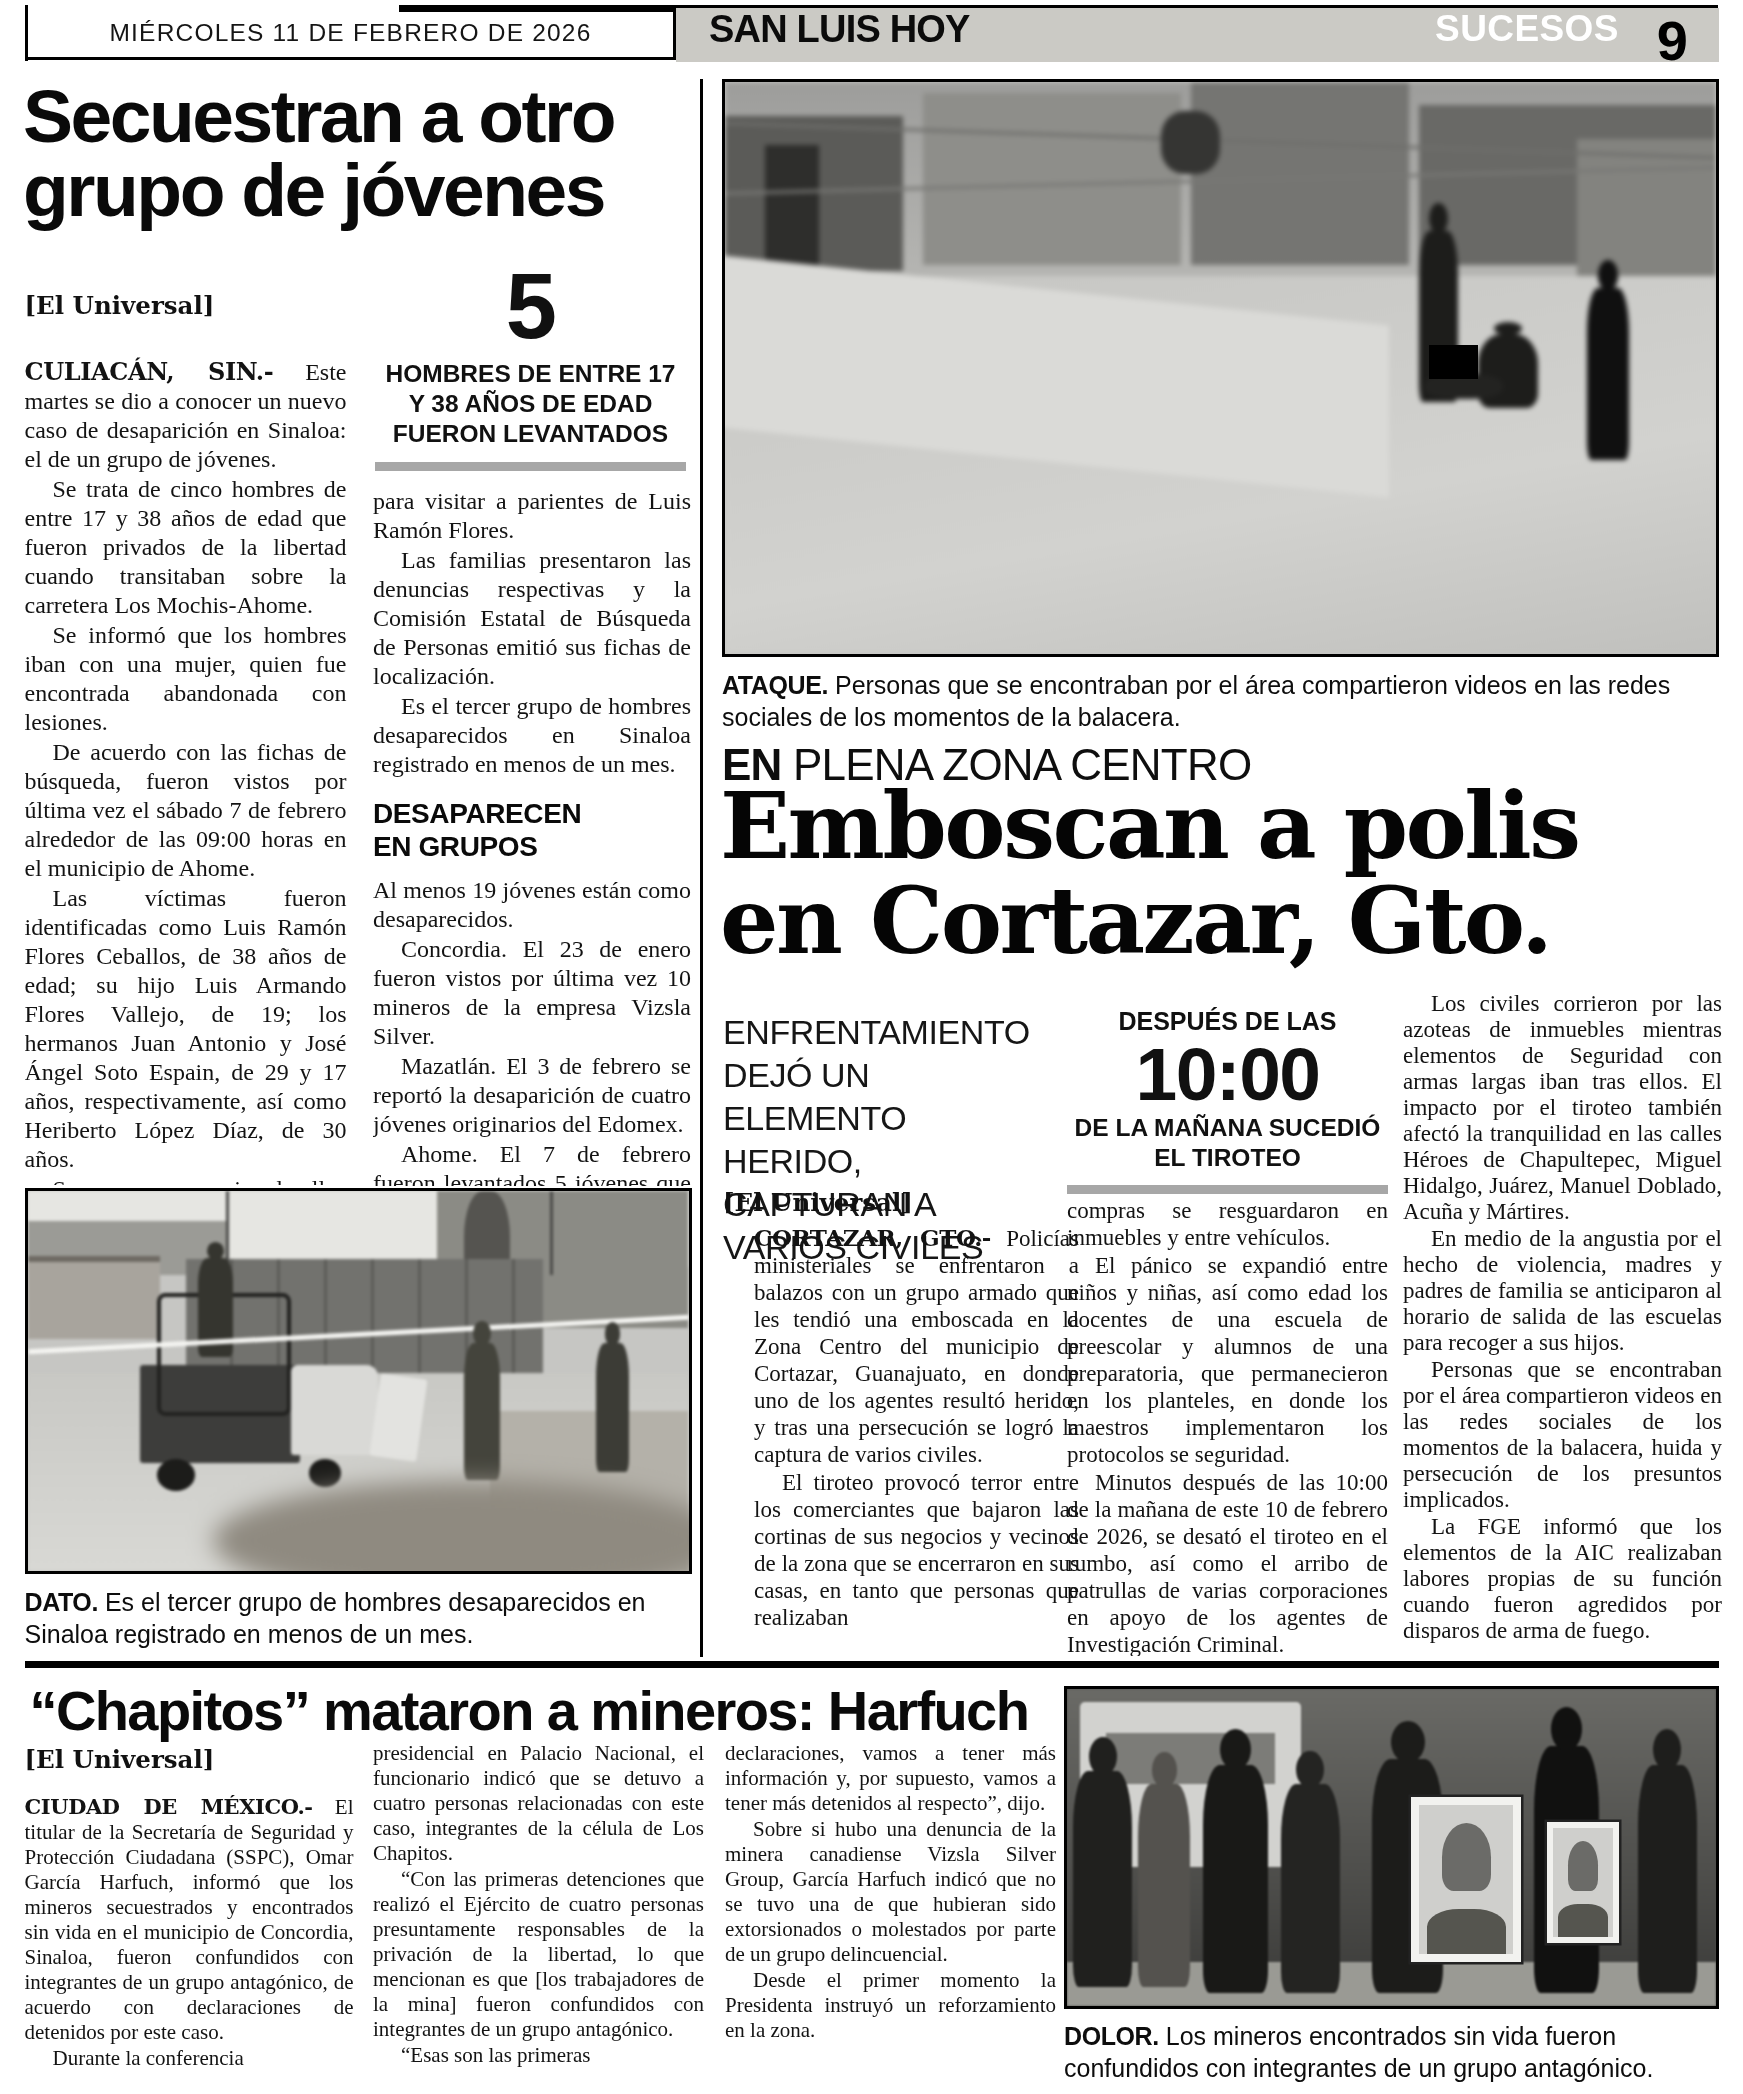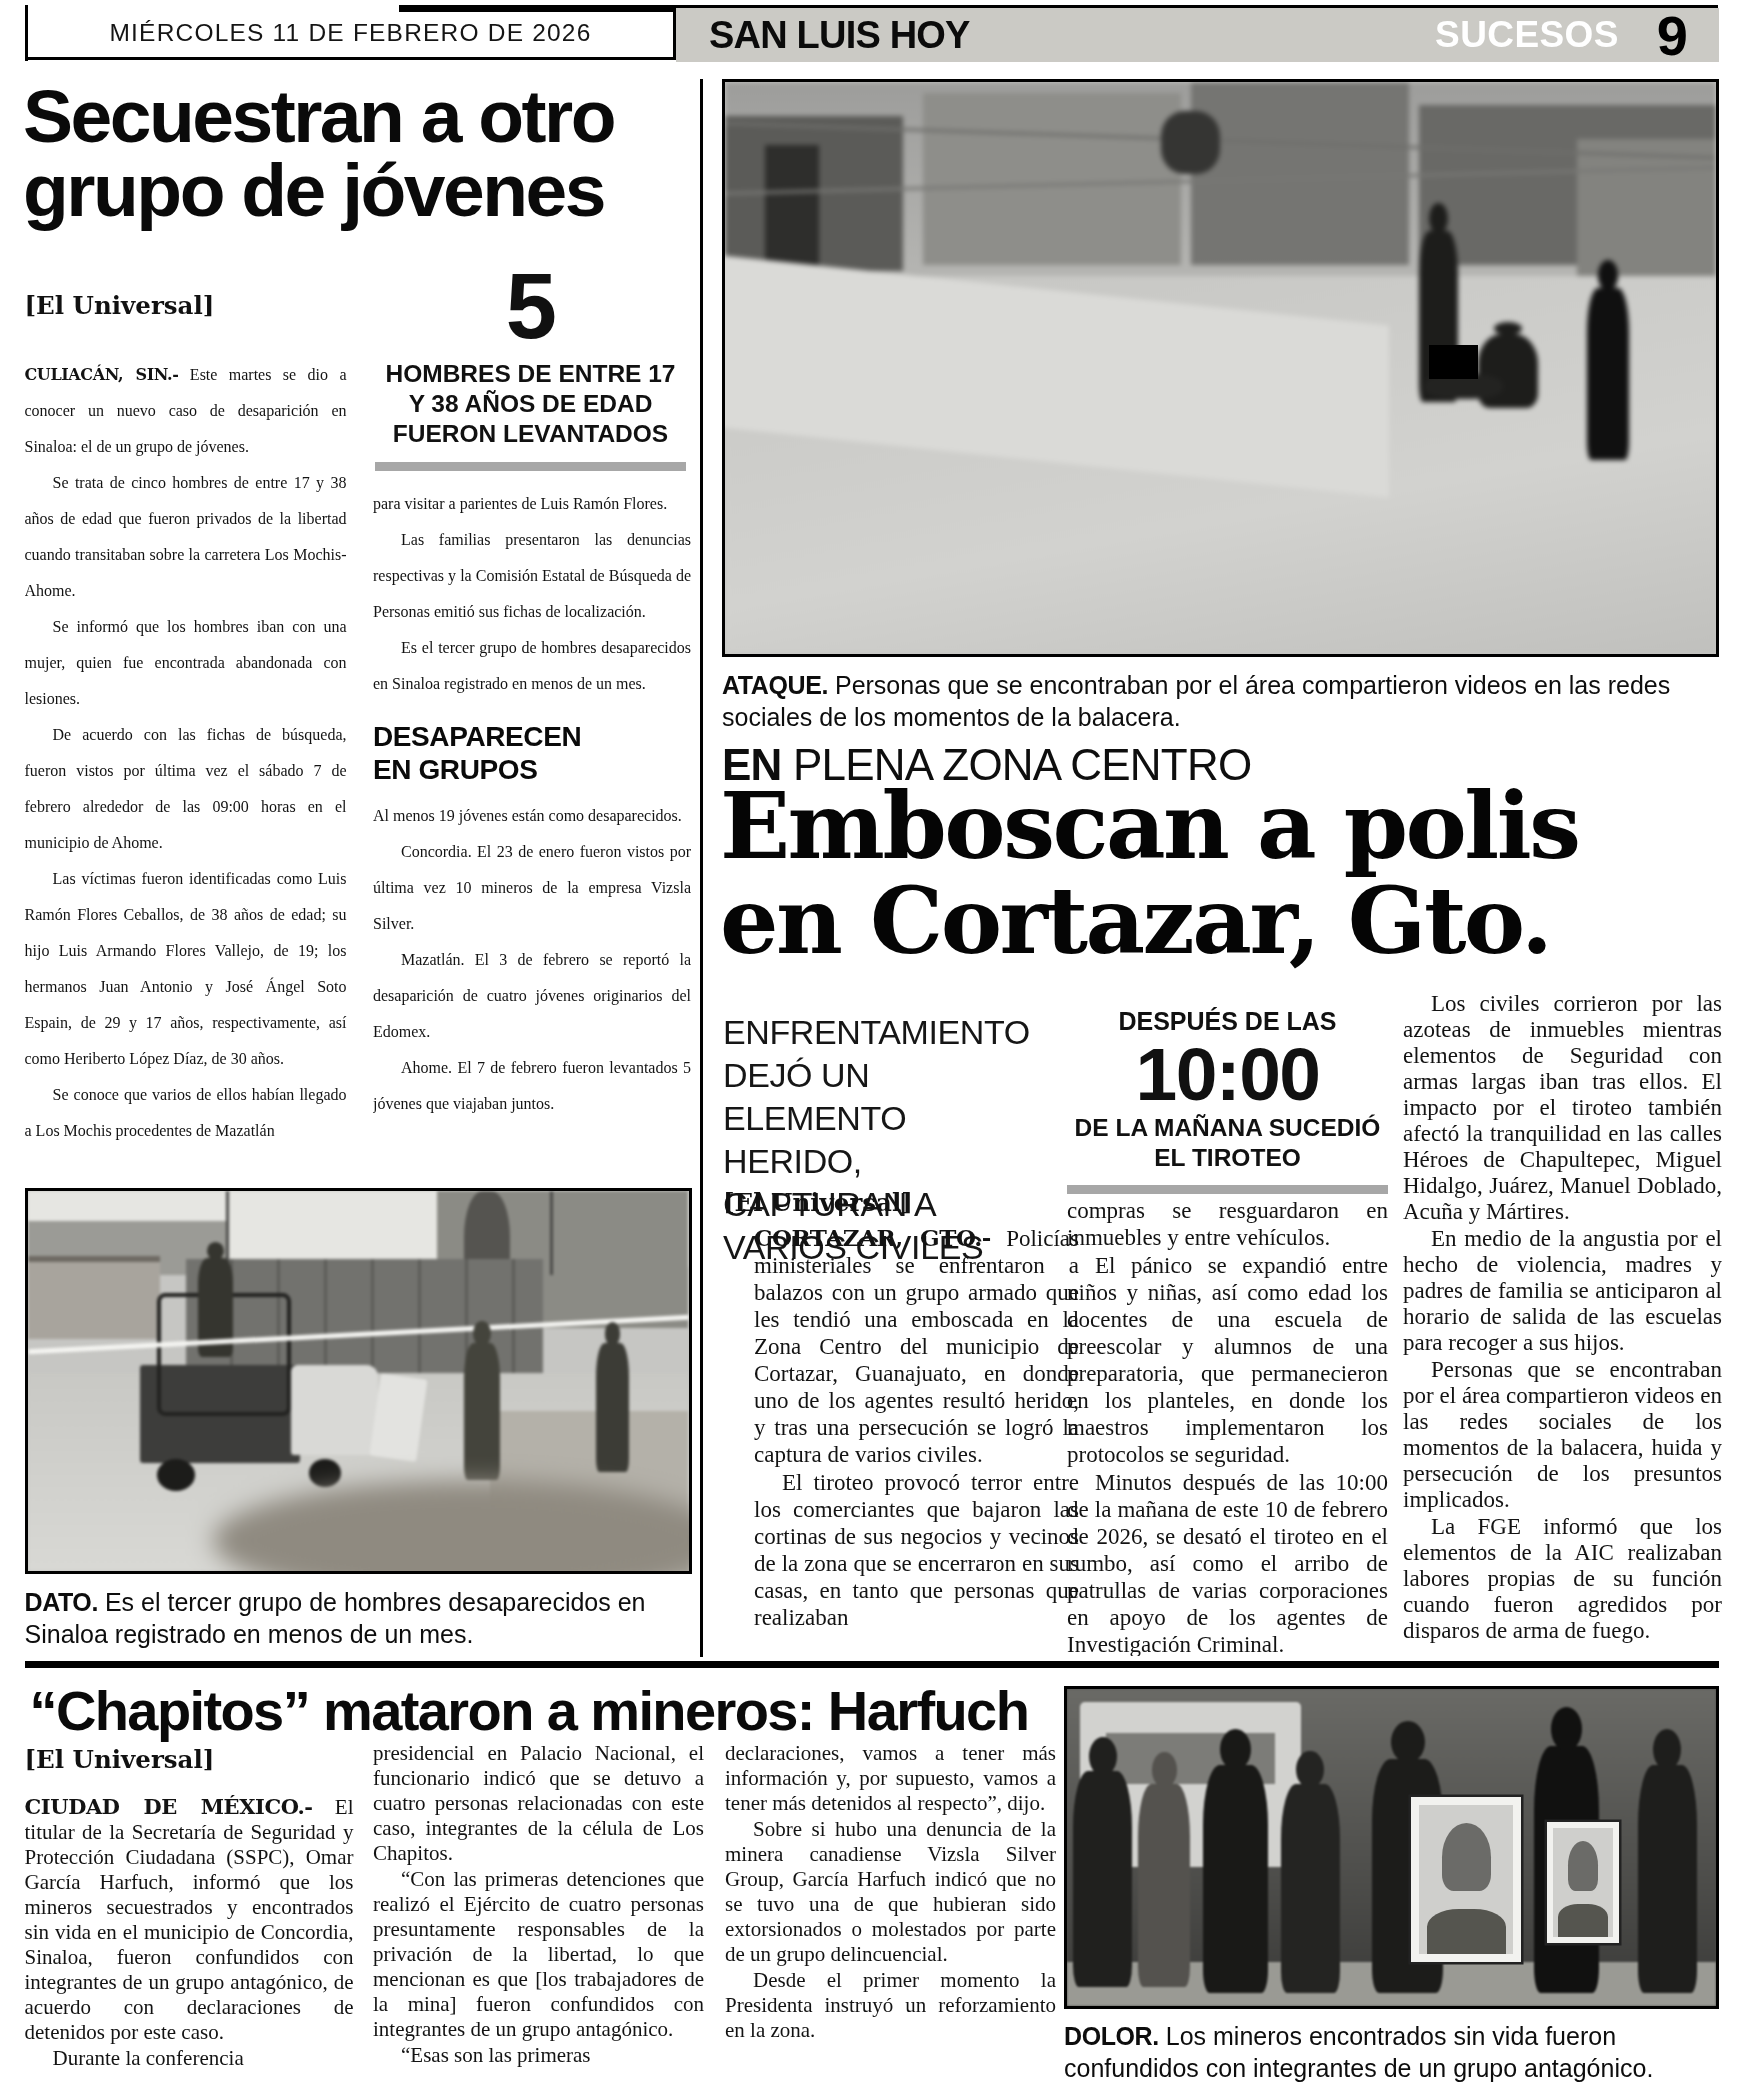--- a/index.html
+++ b/index.html
@@ -7,21 +7,21 @@
   .page{position:relative;width:1743px;height:2095px;background:#fff;color:#111;
         font-family:"Liberation Serif",serif;overflow:hidden}
   .abs{position:absolute}
 
   
   .topbar{left:399px;top:4.9px;width:1319px;height:7.4px;background:#000}
   .lefttick{left:24.5px;top:4.9px;width:3.3px;height:56px;background:#000}
   .datebox{left:28px;top:8.2px;width:648px;height:52px;border-bottom:3.3px solid #000;border-right:3.3px solid #000;
            display:flex;align-items:center;justify-content:center;
            font-family:"Liberation Sans",sans-serif;font-size:24.5px;letter-spacing:1.2px;color:#151515}
-  .graybar{left:676px;top:8.2px;width:1043px;height:54px;background:#cbcac5;display:flex;align-items:center}
+  .graybar{left:676px;top:8.2px;width:1043px;height:54px;background:#cbcac5;display:flex;}
   .paper-name{font-family:"Liberation Sans",sans-serif;font-weight:bold;font-size:38px;margin-left:33px;letter-spacing:-0.8px;color:#0b0b0b}
   .section-name{font-family:"Liberation Sans",sans-serif;font-weight:bold;font-size:37px;color:#fff;margin-left:auto;letter-spacing:0.4px}
   .page-num{font-family:"Liberation Sans",sans-serif;font-weight:bold;font-size:56px;margin:0 31px 0 38px;color:#000}
 
   
   .vdiv{left:700px;top:79px;width:3.3px;height:1578px;background:#000}
   .hrule{left:24.5px;top:1661px;width:1694px;height:7.4px;background:#000}
   .grayrule{background:#a7a7a7;height:9px}
 
   
@@ -30,21 +30,21 @@
   .h2{left:720px;top:779px;width:1025px;font-family:"DejaVu Serif",serif;font-weight:bold;
       font-size:92px;line-height:1.03;letter-spacing:-2.5px;color:#050505}
   .h3{left:29.5px;top:1678px;width:1028px;font-family:"Liberation Sans",sans-serif;font-weight:bold;
       font-size:56px;letter-spacing:-1.6px;color:#0a0a0a;white-space:nowrap}
   .kicker{left:722px;top:740px;width:990px;font-family:"Liberation Sans",sans-serif;font-size:44px;
           letter-spacing:-0.8px;color:#0e0e0e}
   .kicker .kb{font-weight:bold;margin-right:11.5px}
   .deck{left:723px;top:1011px;width:331px;font-family:"Liberation Sans",sans-serif;font-size:34px;
         line-height:43px;letter-spacing:-0.4px;color:#161616}
   .byline{font-family:"DejaVu Serif",serif;font-weight:bold;font-size:24.5px;}
-  .bodytext{font-size:16px;line-height:36px;text-align:justify;overflow:hidden;hyphens:auto;color:#131313}
+  .bodytext{font-size:24px;line-height:29px;text-align:justify;overflow:hidden;hyphens:auto;color:#131313}
   .bodytext p{margin:0}
   .bodytext .ind{text-indent:28px}
   .dateline{font-family:"DejaVu Serif",serif;font-weight:bold;letter-spacing:-0.4px}
   .subhead{font-family:"Liberation Sans",sans-serif;font-weight:bold;font-size:28px;line-height:33px;
            white-space:pre-line;margin:18px 0 11.5px;letter-spacing:-0.4px;color:#0a0a0a}
 
   
   .statbox{text-align:center;font-family:"Liberation Sans",sans-serif}
   .stat-num1{font-weight:bold;font-size:92px;line-height:1;letter-spacing:-1.6px}
   .stat-num2{font-weight:bold;font-size:75px;line-height:1;letter-spacing:-1.6px}

